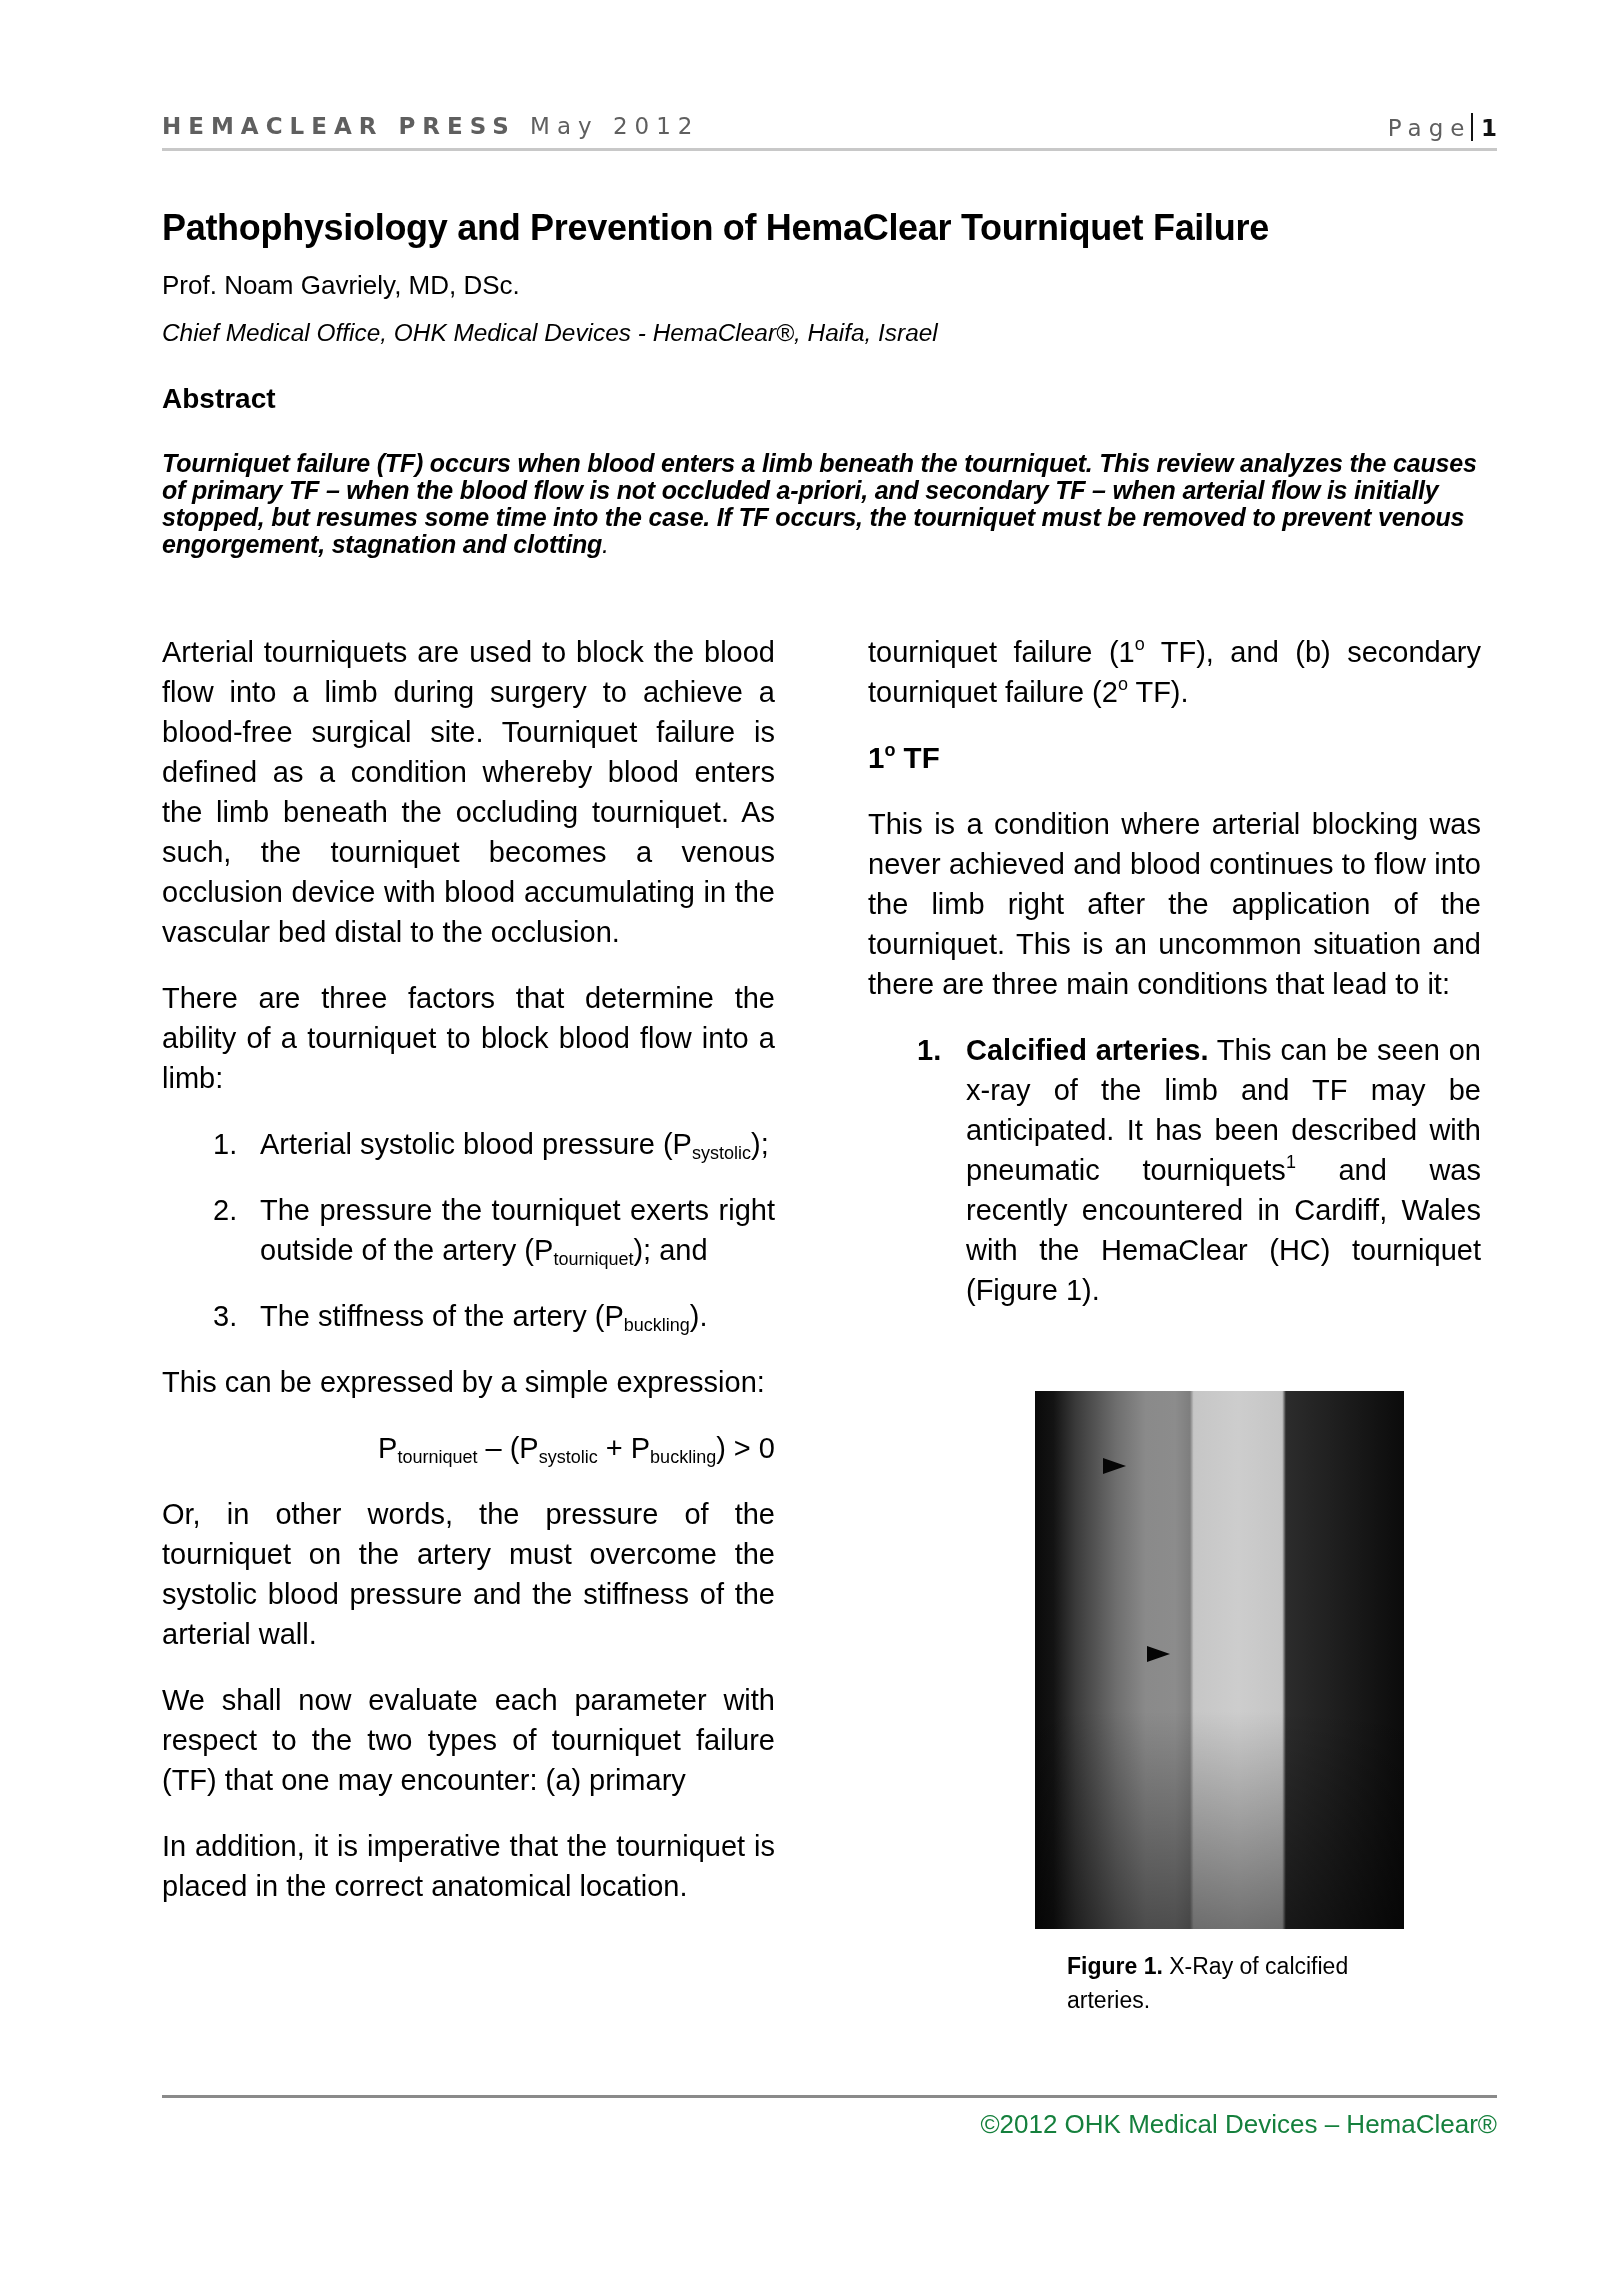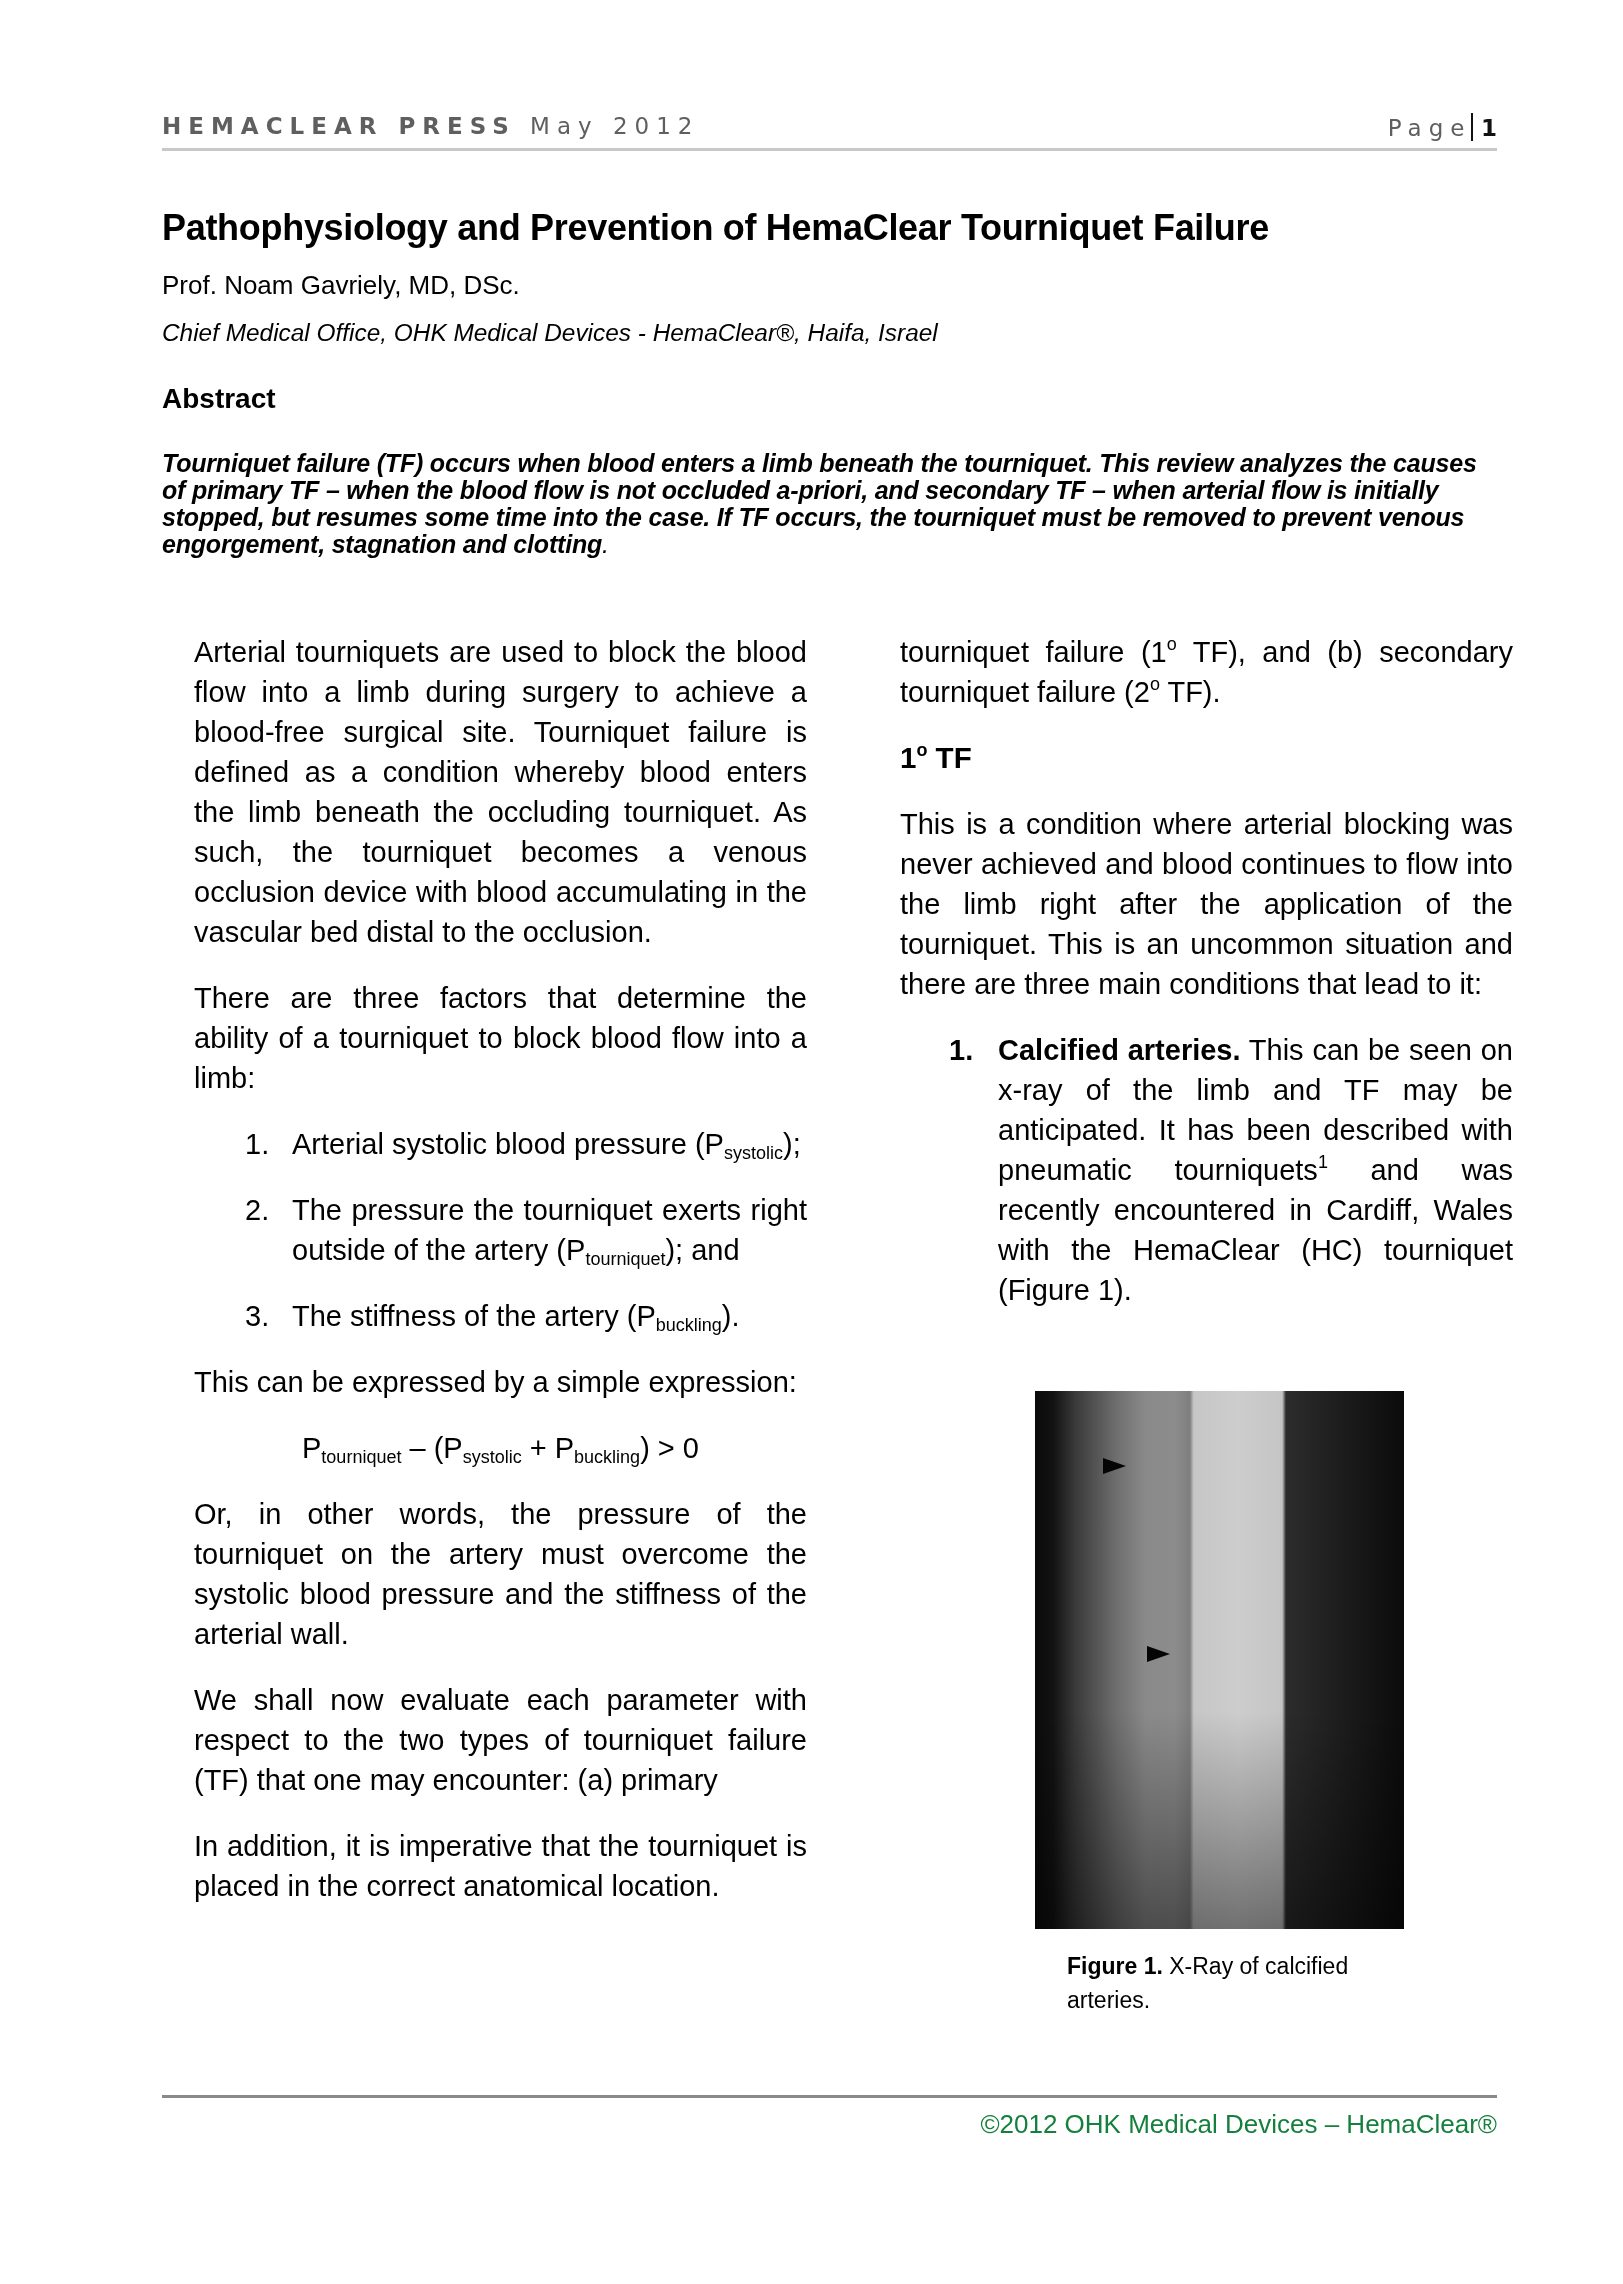--- a/index.html
+++ b/index.html
@@ -18,32 +18,32 @@
 
   .title { left:162px; top:207px; font-size:36px; font-weight:bold; letter-spacing:-0.3px; white-space:nowrap; }
   .author { left:162px; top:270px; font-size:26px; white-space:nowrap; }
   .affil { left:162px; top:319px; font-size:24.4px; font-style:italic; white-space:nowrap; }
   .abs-h { left:162px; top:383px; font-size:28px; font-weight:bold; }
   .abstract { left:162px; top:450px; width:1336px; font-size:25px; font-weight:bold; font-style:italic;
               line-height:27px; letter-spacing:-0.2px; }
   .abstract .end { font-weight:normal; }
 
   
-  .col { font-size:29px; line-height:40px; text-align:justify;margin-left:32px; }
+  .col { font-size:29px; line-height:40px; text-align:justify; }
   .col p { margin:0 0 26px 0; }
   .lcol { left:162px; top:632px; width:613px; }
   .rcol { left:868px; top:632px; width:613px; }
   .col ol { margin:0 0 26px 0; padding:0; list-style:none; }
   .col ol li { position:relative; padding-left:98px; margin-bottom:26px; }
   .col ol li .n { position:absolute; left:51px; top:0; }
   .rcol ol li { padding-left:98px; }
   .rcol ol li .n { left:49px; font-weight:bold; }
   sub { font-size:18px; vertical-align:-5.1px; line-height:0; }
   sup { font-size:18px; vertical-align:11.6px; line-height:0; }
-  .formula { text-align:center; }
+  .formula { text-align:right; }
   .h2 { font-size:29.5px; font-weight:bold; margin:0 0 26px 0; }
 
   .figure { left:1035px; top:1391px; width:369px; height:538px; overflow:hidden;
             background:linear-gradient(90deg, #0a0a0a 0%, #131313 5%, #3a3a3a 11%, #6e6e6e 22%, #8a8a8a 30%, #8c8c8c 38%, #7e7e7e 42%, #c6c6c6 43%, #cdcdcd 55%, #c5c5c5 67%, #2c2c2c 68%, #202020 80%, #0b0b0b 100%); }
   .figure .dark-bottom { position:absolute; left:0; right:0; bottom:0; height:218px;
                          background:linear-gradient(180deg, rgba(0,0,0,0), rgba(0,0,0,0.45)); }
   .arrow { position:absolute; width:0; height:0; border-top:8.3px solid transparent; border-bottom:8.3px solid transparent;
            border-left:23px solid #050505; }
   .caption { left:1067px; top:1949px; width:347px; font-size:23px; line-height:34px; }
   .caption b { font-weight:bold; }

